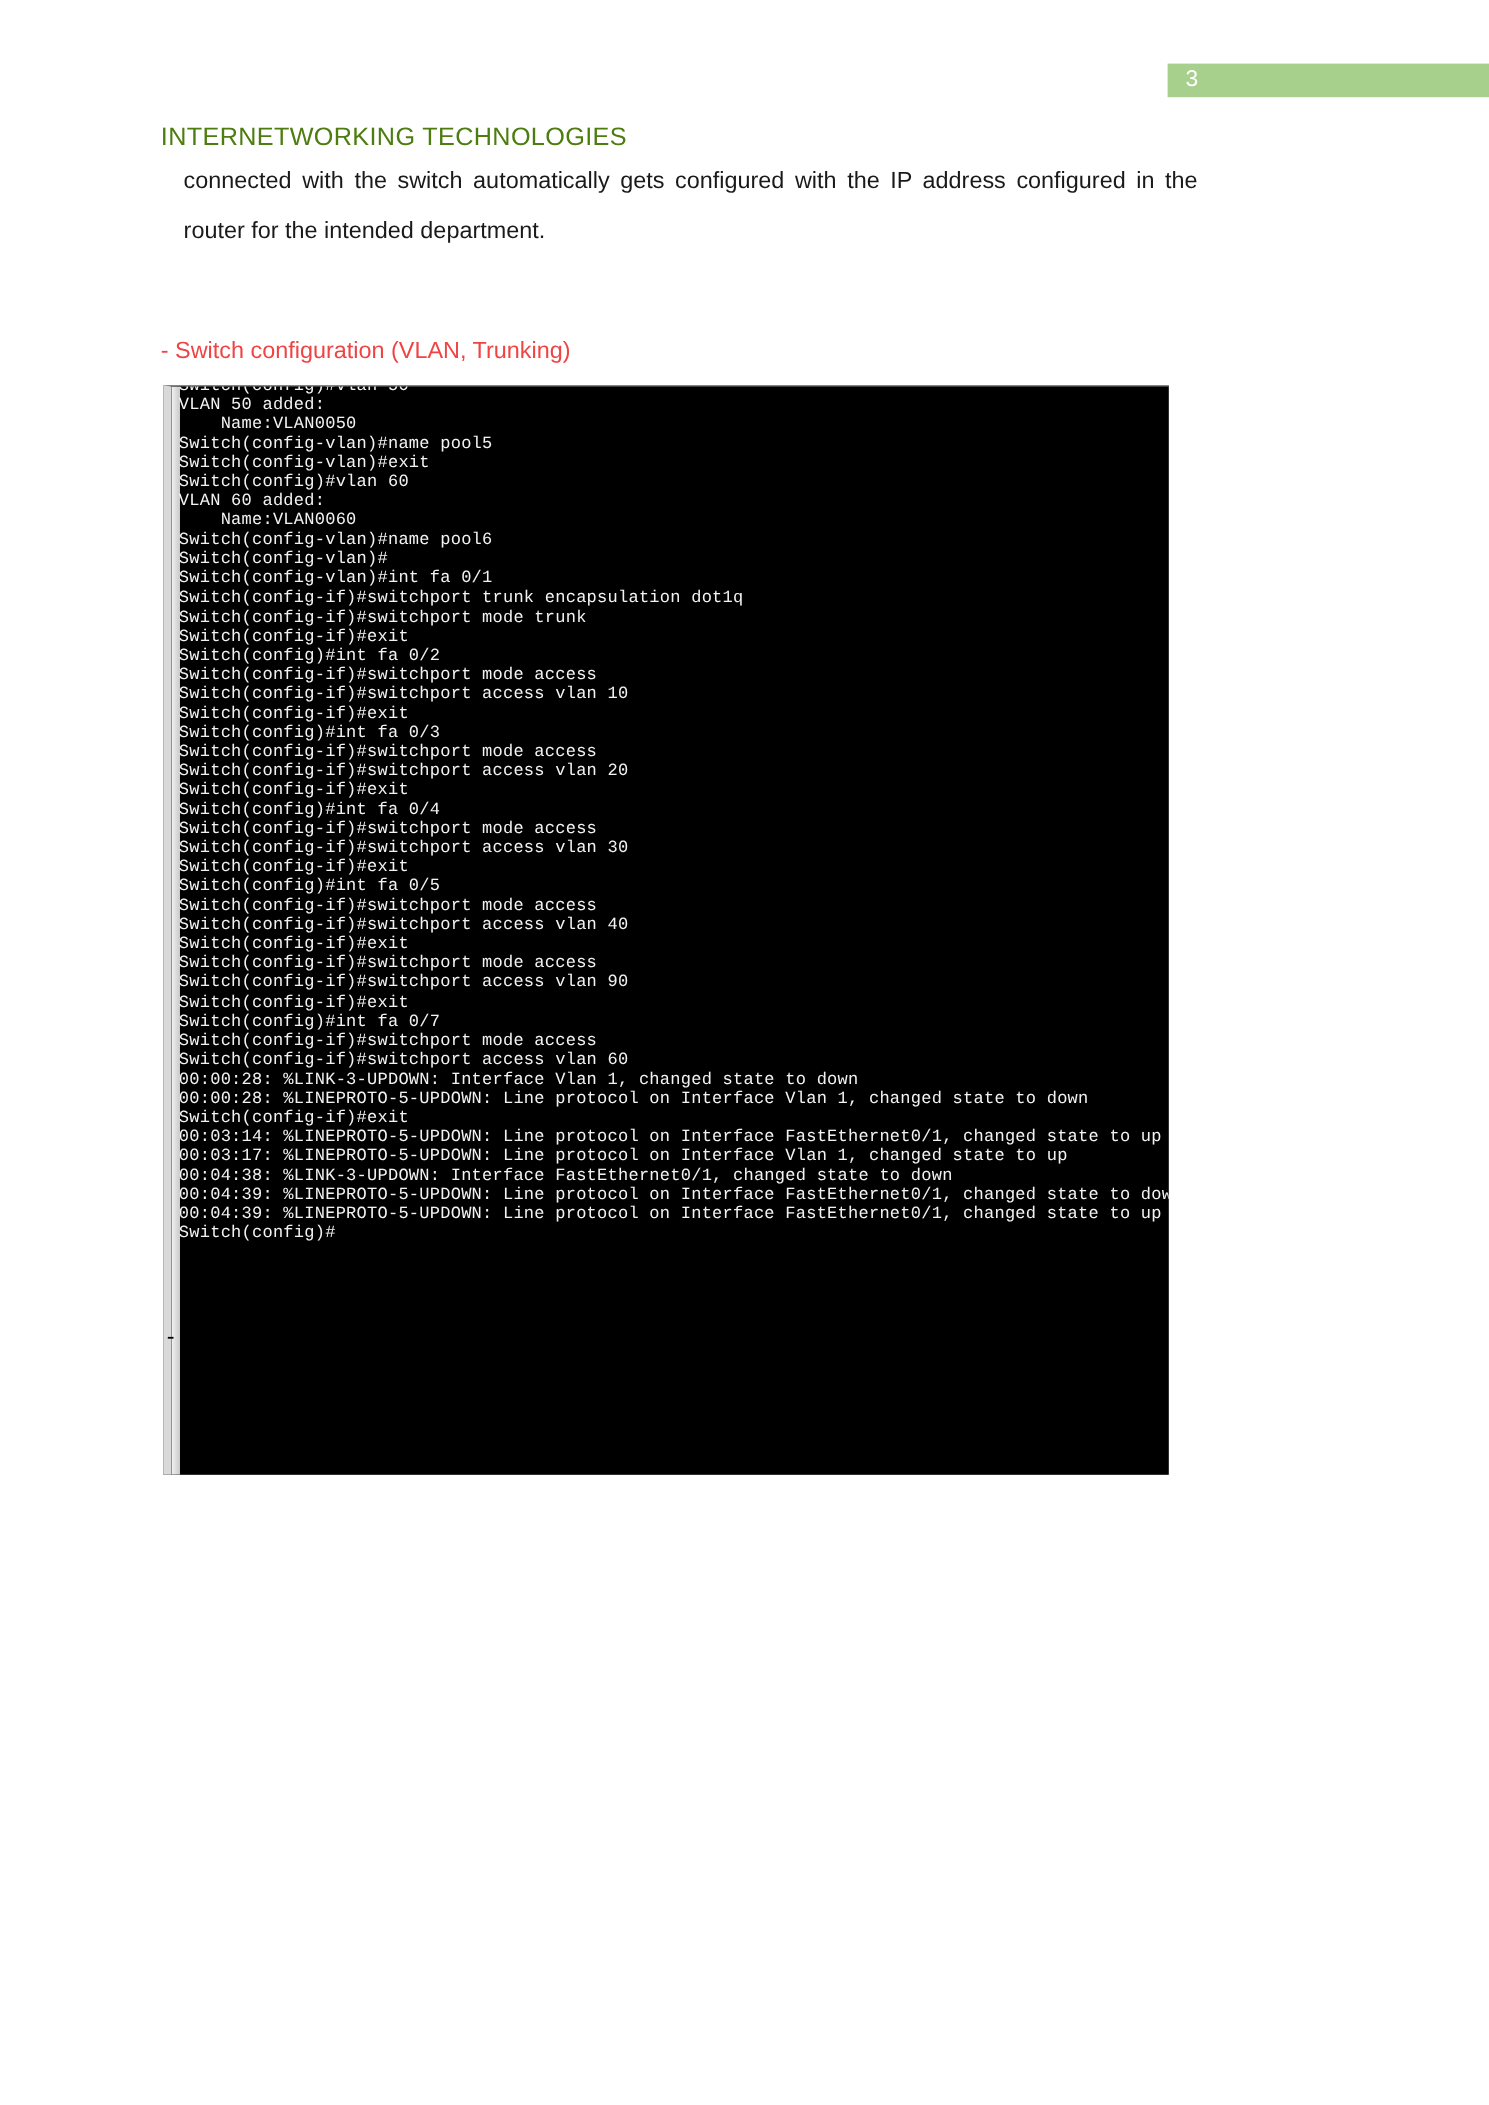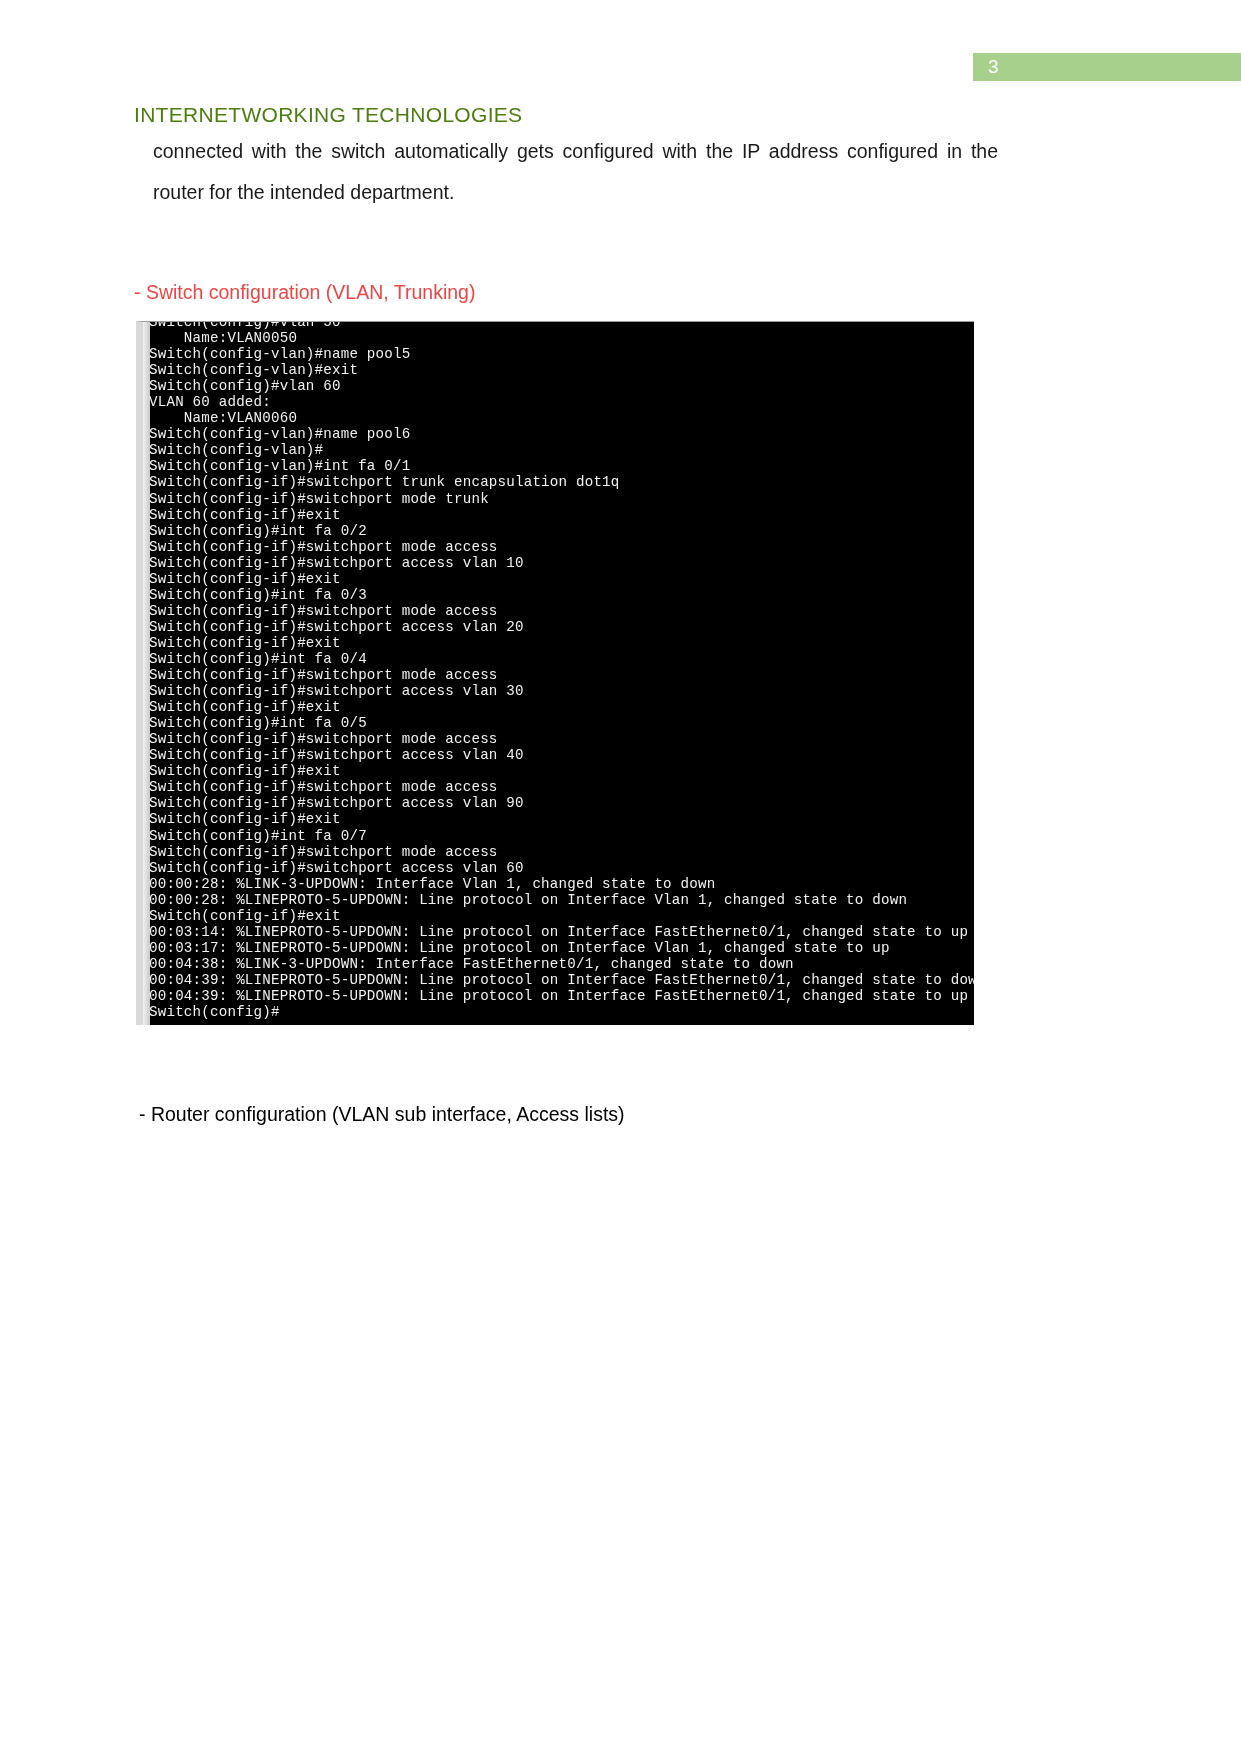--- a/index.html
+++ b/index.html
@@ -84,21 +84,21 @@
     line-height: 41px;
     color: #000000;
     white-space: nowrap;
   }
   
   .terminal-figure {
     position: absolute;
     top: 321px;
     left: 136px;
     width: 838px;
-    height: 704px;
+    height: 908px;
     background: #000000;
     border-left: 7px solid #d9d9d9;
     border-top: 1px solid #9a9a9a;
     box-sizing: border-box;
     overflow: hidden;
   }
   .terminal-inner {
     position: absolute;
     top: -8px;
     left: 0;
@@ -136,20 +136,21 @@
 
   <div class="body-paragraph">connected with the switch automatically gets configured with the IP address configured in the router for the intended department.</div>
 
 
   <div class="caption-switch">- Switch configuration (VLAN, Trunking)</div>
 
   <div class="terminal-figure">
     <div class="scroll-rail"></div>
     <div class="terminal-inner" id="terminal-lines">
         <div class="term-line">Switch(config)#vlan 50</div>
+        <div class="term-line">VLAN 50 added:</div>
         <div class="term-line">    Name:VLAN0050</div>
         <div class="term-line">Switch(config-vlan)#name pool5</div>
         <div class="term-line">Switch(config-vlan)#exit</div>
         <div class="term-line">Switch(config)#vlan 60</div>
         <div class="term-line">VLAN 60 added:</div>
         <div class="term-line">    Name:VLAN0060</div>
         <div class="term-line">Switch(config-vlan)#name pool6</div>
         <div class="term-line">Switch(config-vlan)#</div>
         <div class="term-line">Switch(config-vlan)#int fa 0/1</div>
         <div class="term-line">Switch(config-if)#switchport trunk encapsulation dot1q</div>

